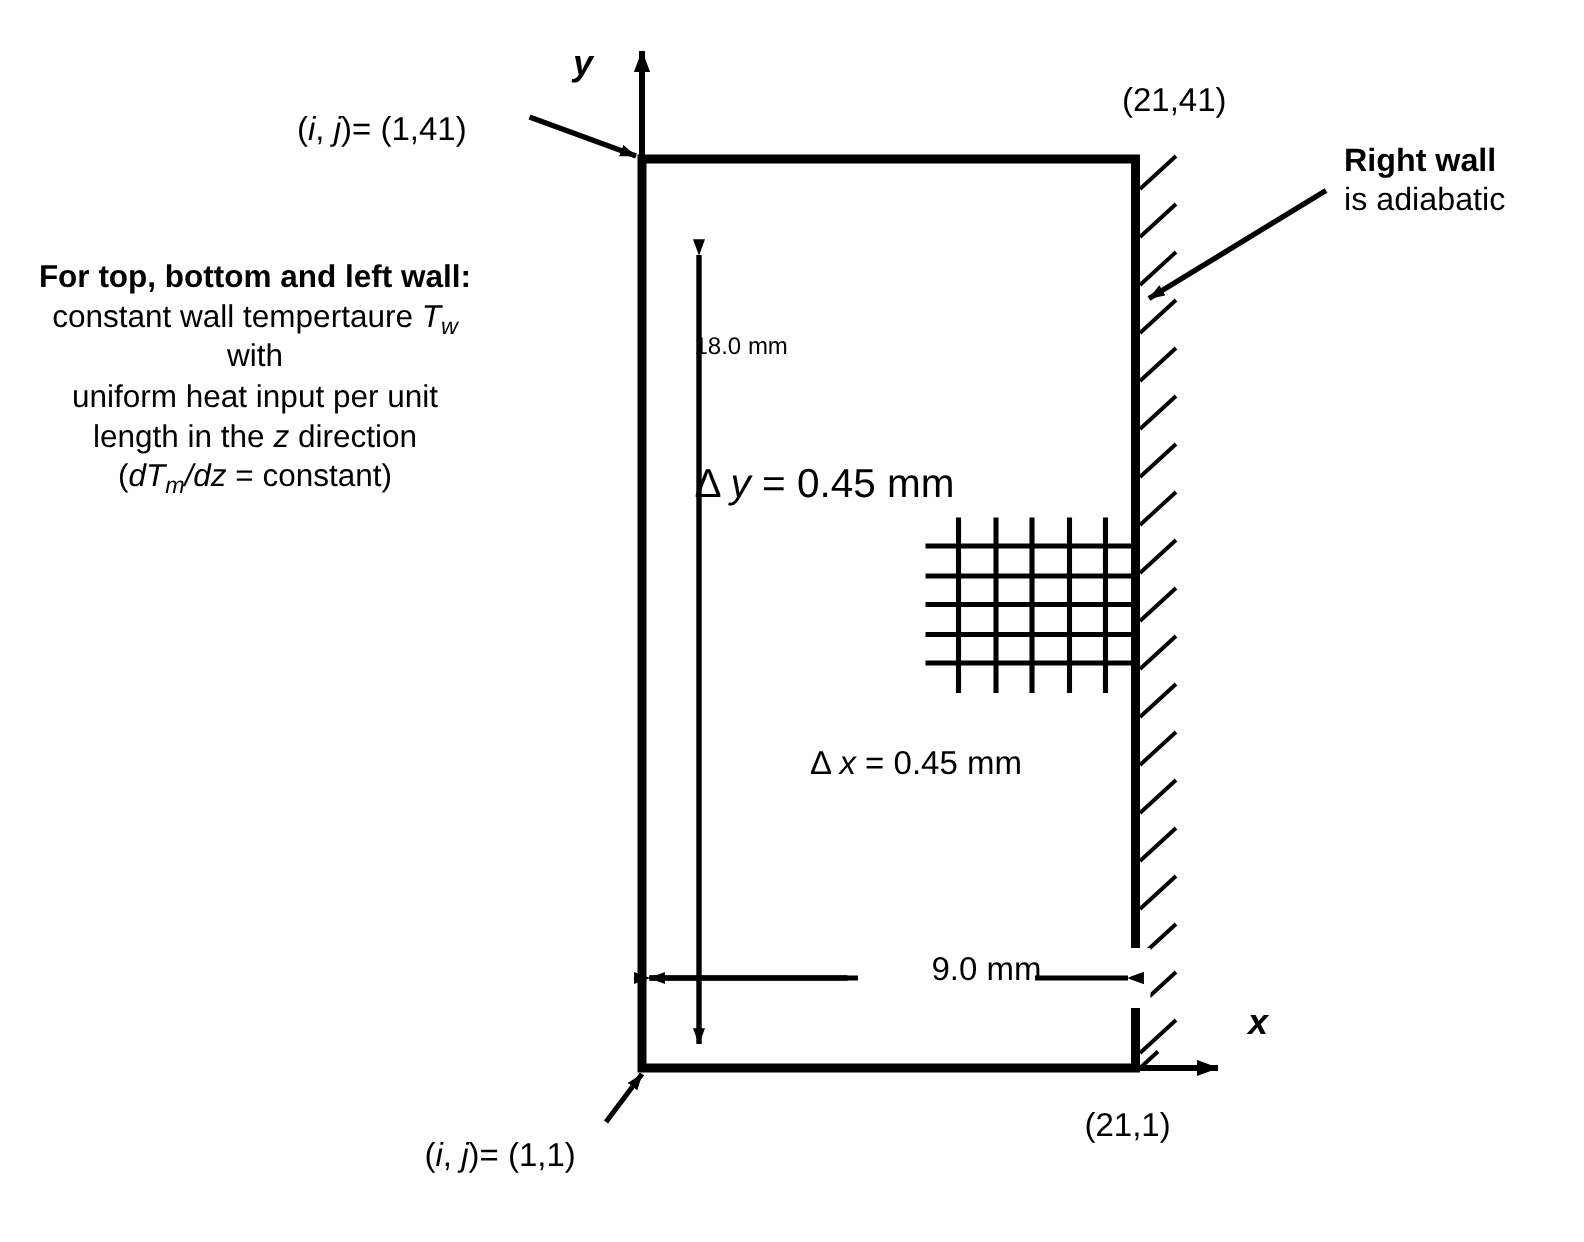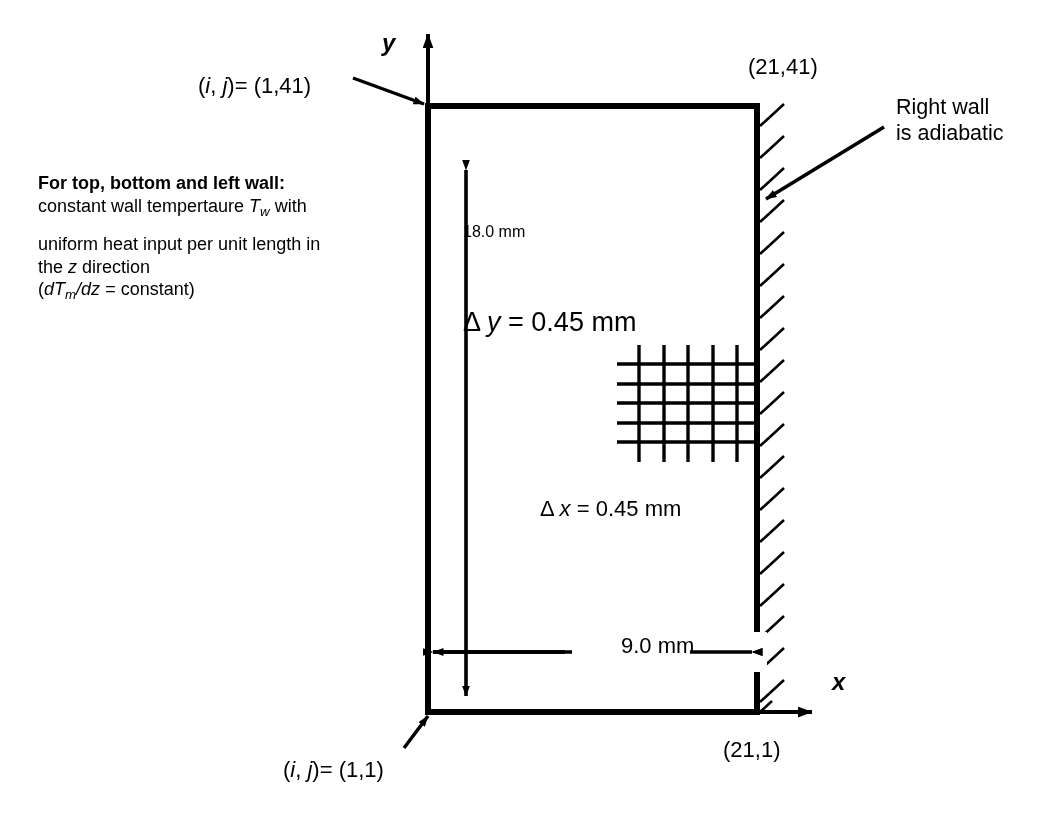--- a/index.html
+++ b/index.html
@@ -25,28 +25,29 @@
     top: 0;
   }
   .txt {
     position: absolute;
     color: #000;
     line-height: 1.22;
     white-space: pre;
   }
   .note-block {
     position: absolute;
-    left: 38px;
+    left: 20px;
     top: 172px;
     width: 300px;
-    font-size: 18px;
+    font-size: 21px;
     line-height: 1.27;
     white-space: normal;
-  }
-  .note-para2 { margin-top: 15px; }
+    text-align: center;
+  }
+  .note-para2 { }
   .note-para3 { }
   i.v { font-style: italic; }
   sub.sb {
     font-style: italic;
     font-size: 0.74em;
     vertical-align: -0.28em;
     line-height: 0;
   }
   .lbl-ij-top {
     left: 198px; top: 73px;
@@ -62,21 +63,21 @@
   }
   .lbl-211 {
     left: 723px; top: 737px;
     font-size: 22px;
   }
   .lbl-rightwall {
     left: 896px; top: 95px;
     font-size: 21.5px;
     line-height: 1.2;
   }
-  .lbl-rightwall b { font-weight: normal; }
+  .lbl-rightwall b { font-weight: bold; }
   .lbl-18 {
     left: 463px; top: 186px;
     font-size: 16px;
     margin-top: 36px;
   }
   .lbl-dy {
     left: 463px; top: 306px;
     font-size: 27px;
   }
   .lbl-dx {

